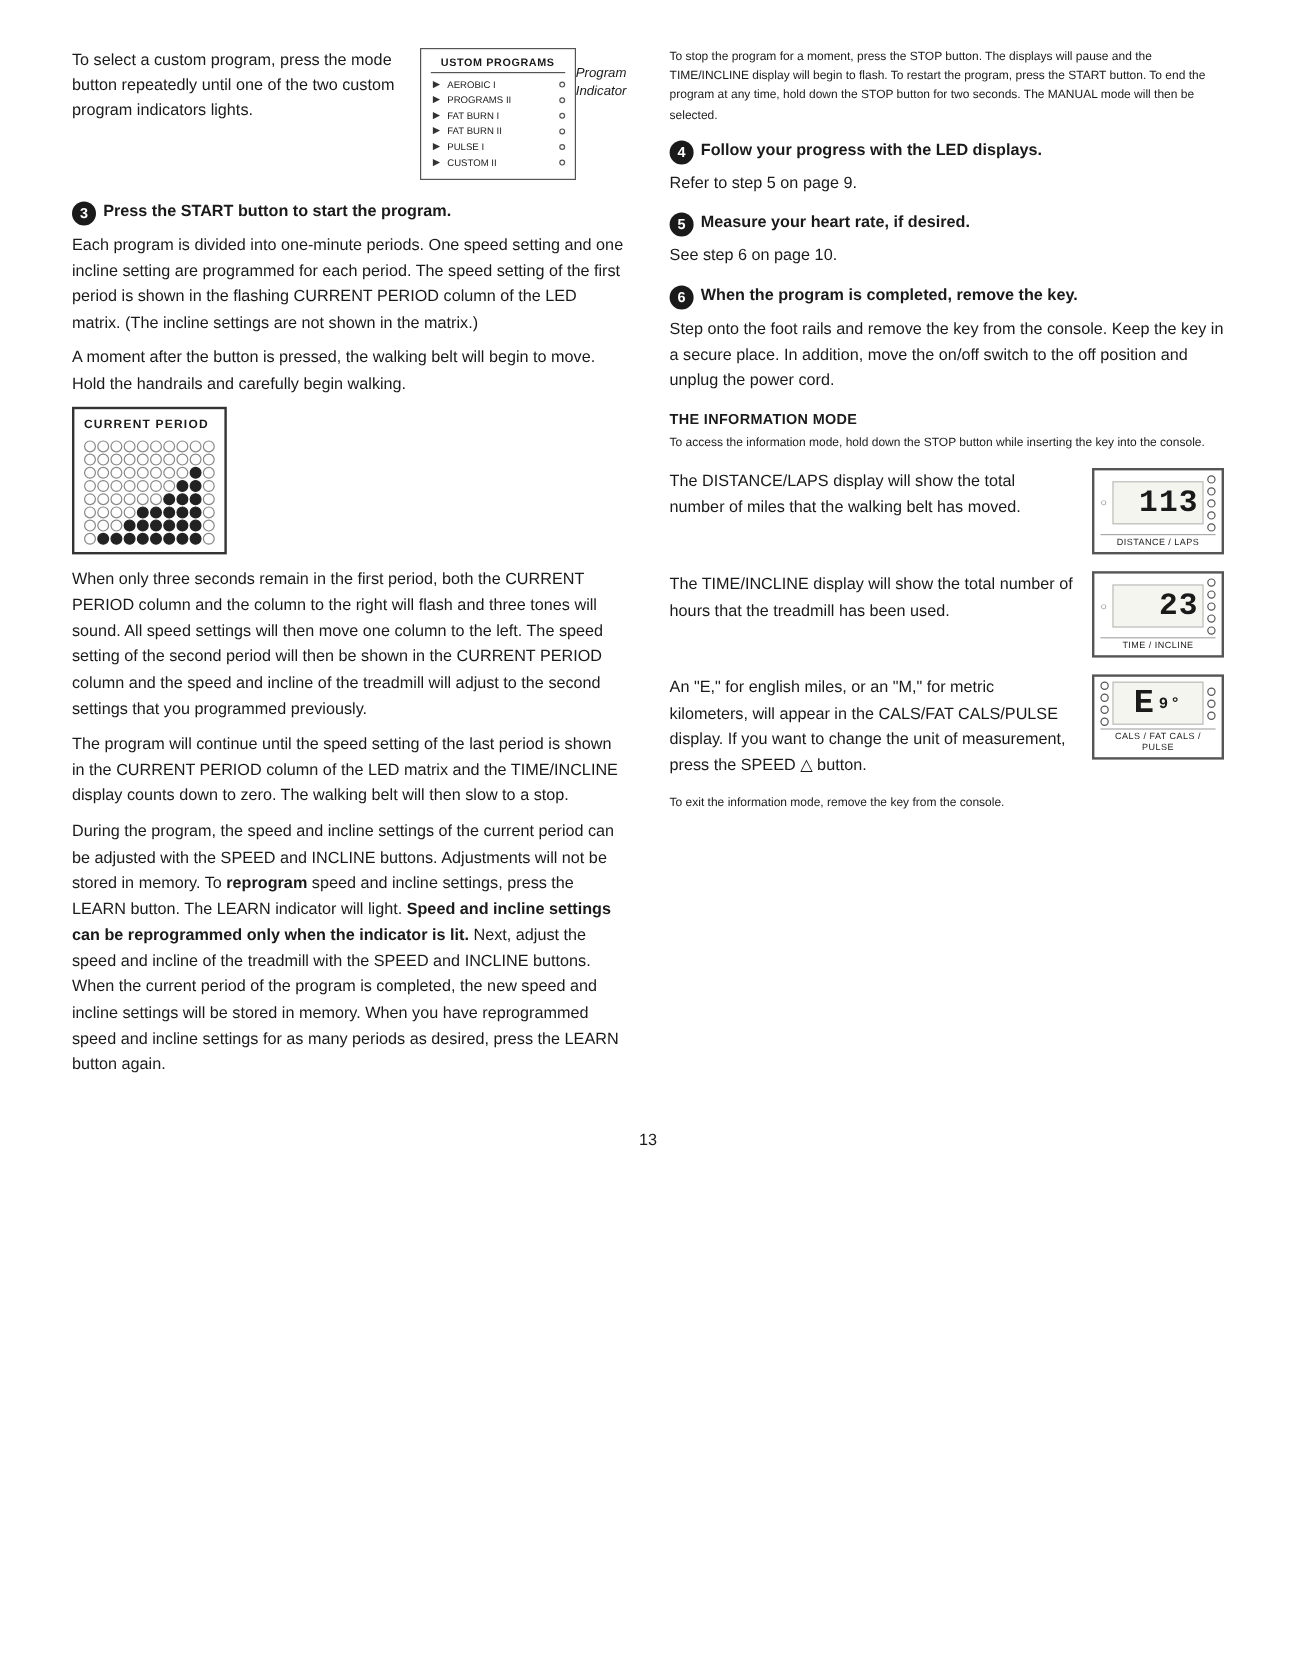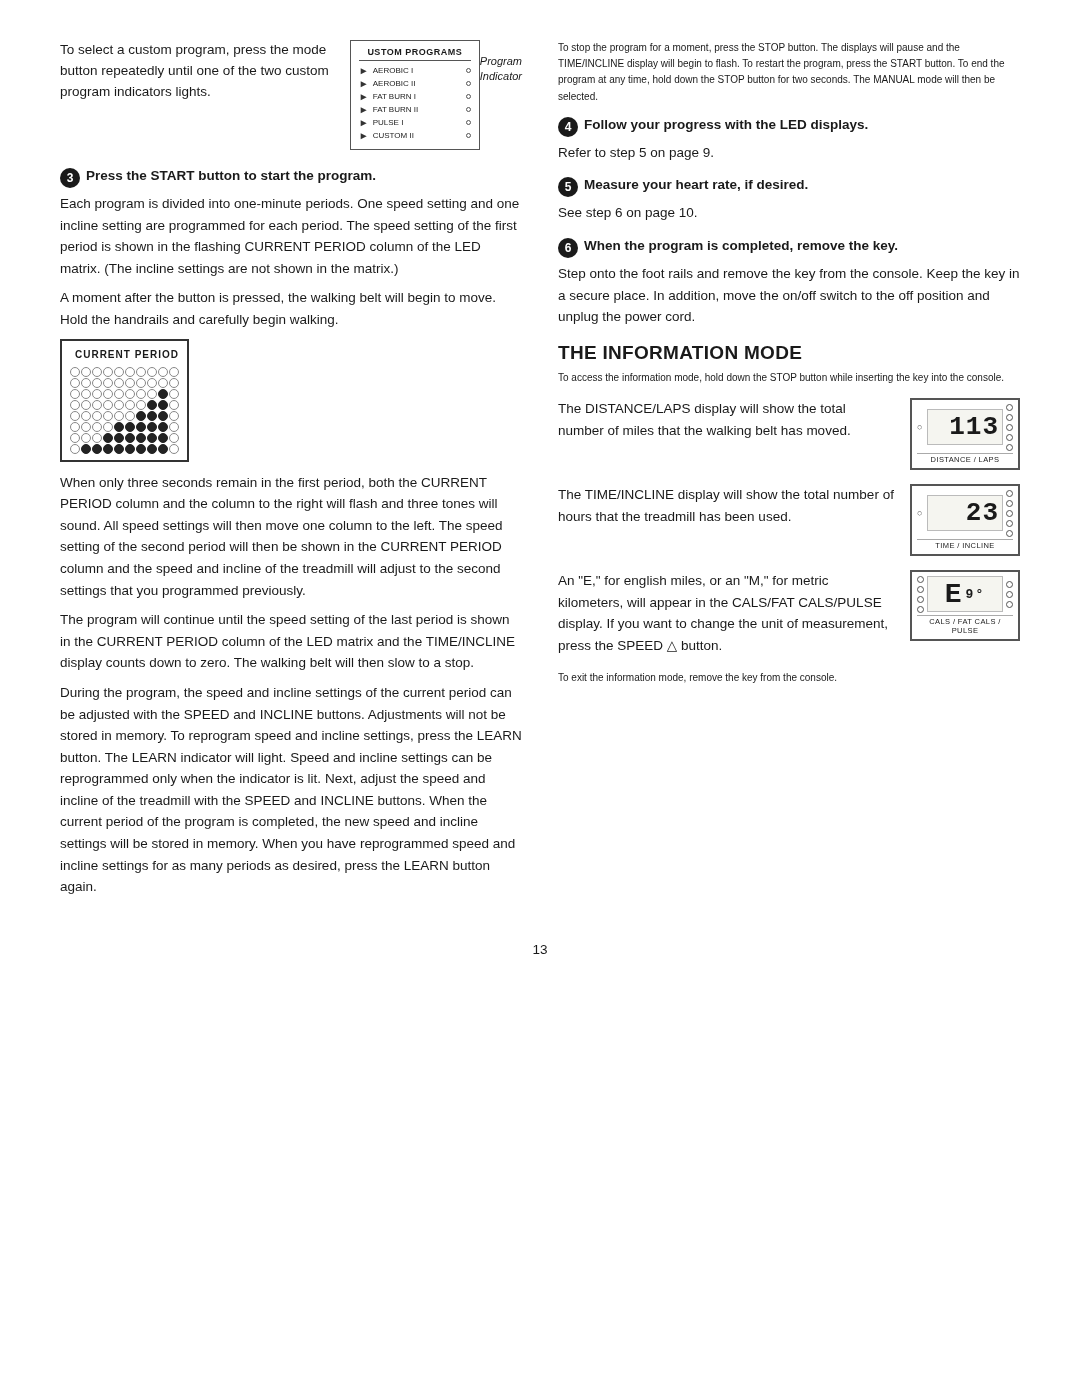--- a/index.html
+++ b/index.html
@@ -104,21 +104,21 @@
     .step-body p:last-child { margin-bottom: 0; }
     .matrix-box {
       border: 2px solid #333;
       padding: 6px 8px;
       display: inline-block;
       min-width: 120px;
     }
     .matrix-title {
       font-size: 10px;
       font-weight: bold;
-      text-align: right;
+      text-align: left;
       letter-spacing: 1px;
       margin-bottom: 4px;
       text-transform: uppercase;
     }
     .matrix-grid {
       display: grid;
       grid-template-columns: repeat(10, 10px);
       gap: 1px;
     }
     .matrix-cell {
@@ -128,26 +128,26 @@
       background: transparent;
     }
     .matrix-cell.lit { background: #222; border-color: #222; }
 
     
     .body-text {
       font-size: 10px;
       line-height: 1.62;
       margin-bottom: 12px;
     }
-    b, strong { font-weight: normal; }
+    b, strong { font-weight: bold; }
 
     
     .section-header {
       font-weight: bold;
-      font-size: 19px;
+      font-size: 12px;
       margin-bottom: 6px;
       text-transform: uppercase;
       letter-spacing: 0.3px;
     }
 
     
     .display-row {
       display: flex;
       align-items: flex-start;
       gap: 16px;
@@ -261,21 +261,21 @@
 
             <div class="prog-row">
               <span class="prog-arrow">►</span>
               <span class="prog-label" style="font-size:8px;">AEROBIC I</span>
               <span style="display:flex;gap:1px;">
                 <span class="prog-dot"></span>
               </span>
             </div>
             <div class="prog-row">
               <span class="prog-arrow">►</span>
-              <span class="prog-label" style="font-size:8px;">AEROBIC II</span>
+              <span class="prog-label" style="font-size:8px;">PROGRAMS II</span>
               <span style="display:flex;gap:1px;">
                 <span class="prog-dot"></span>
               </span>
             </div>
             <div class="prog-row">
               <span class="prog-arrow">►</span>
               <span class="prog-label" style="font-size:8px;">FAT BURN I</span>
               <span style="display:flex;gap:1px;">
                 <span class="prog-dot"></span>
               </span>

